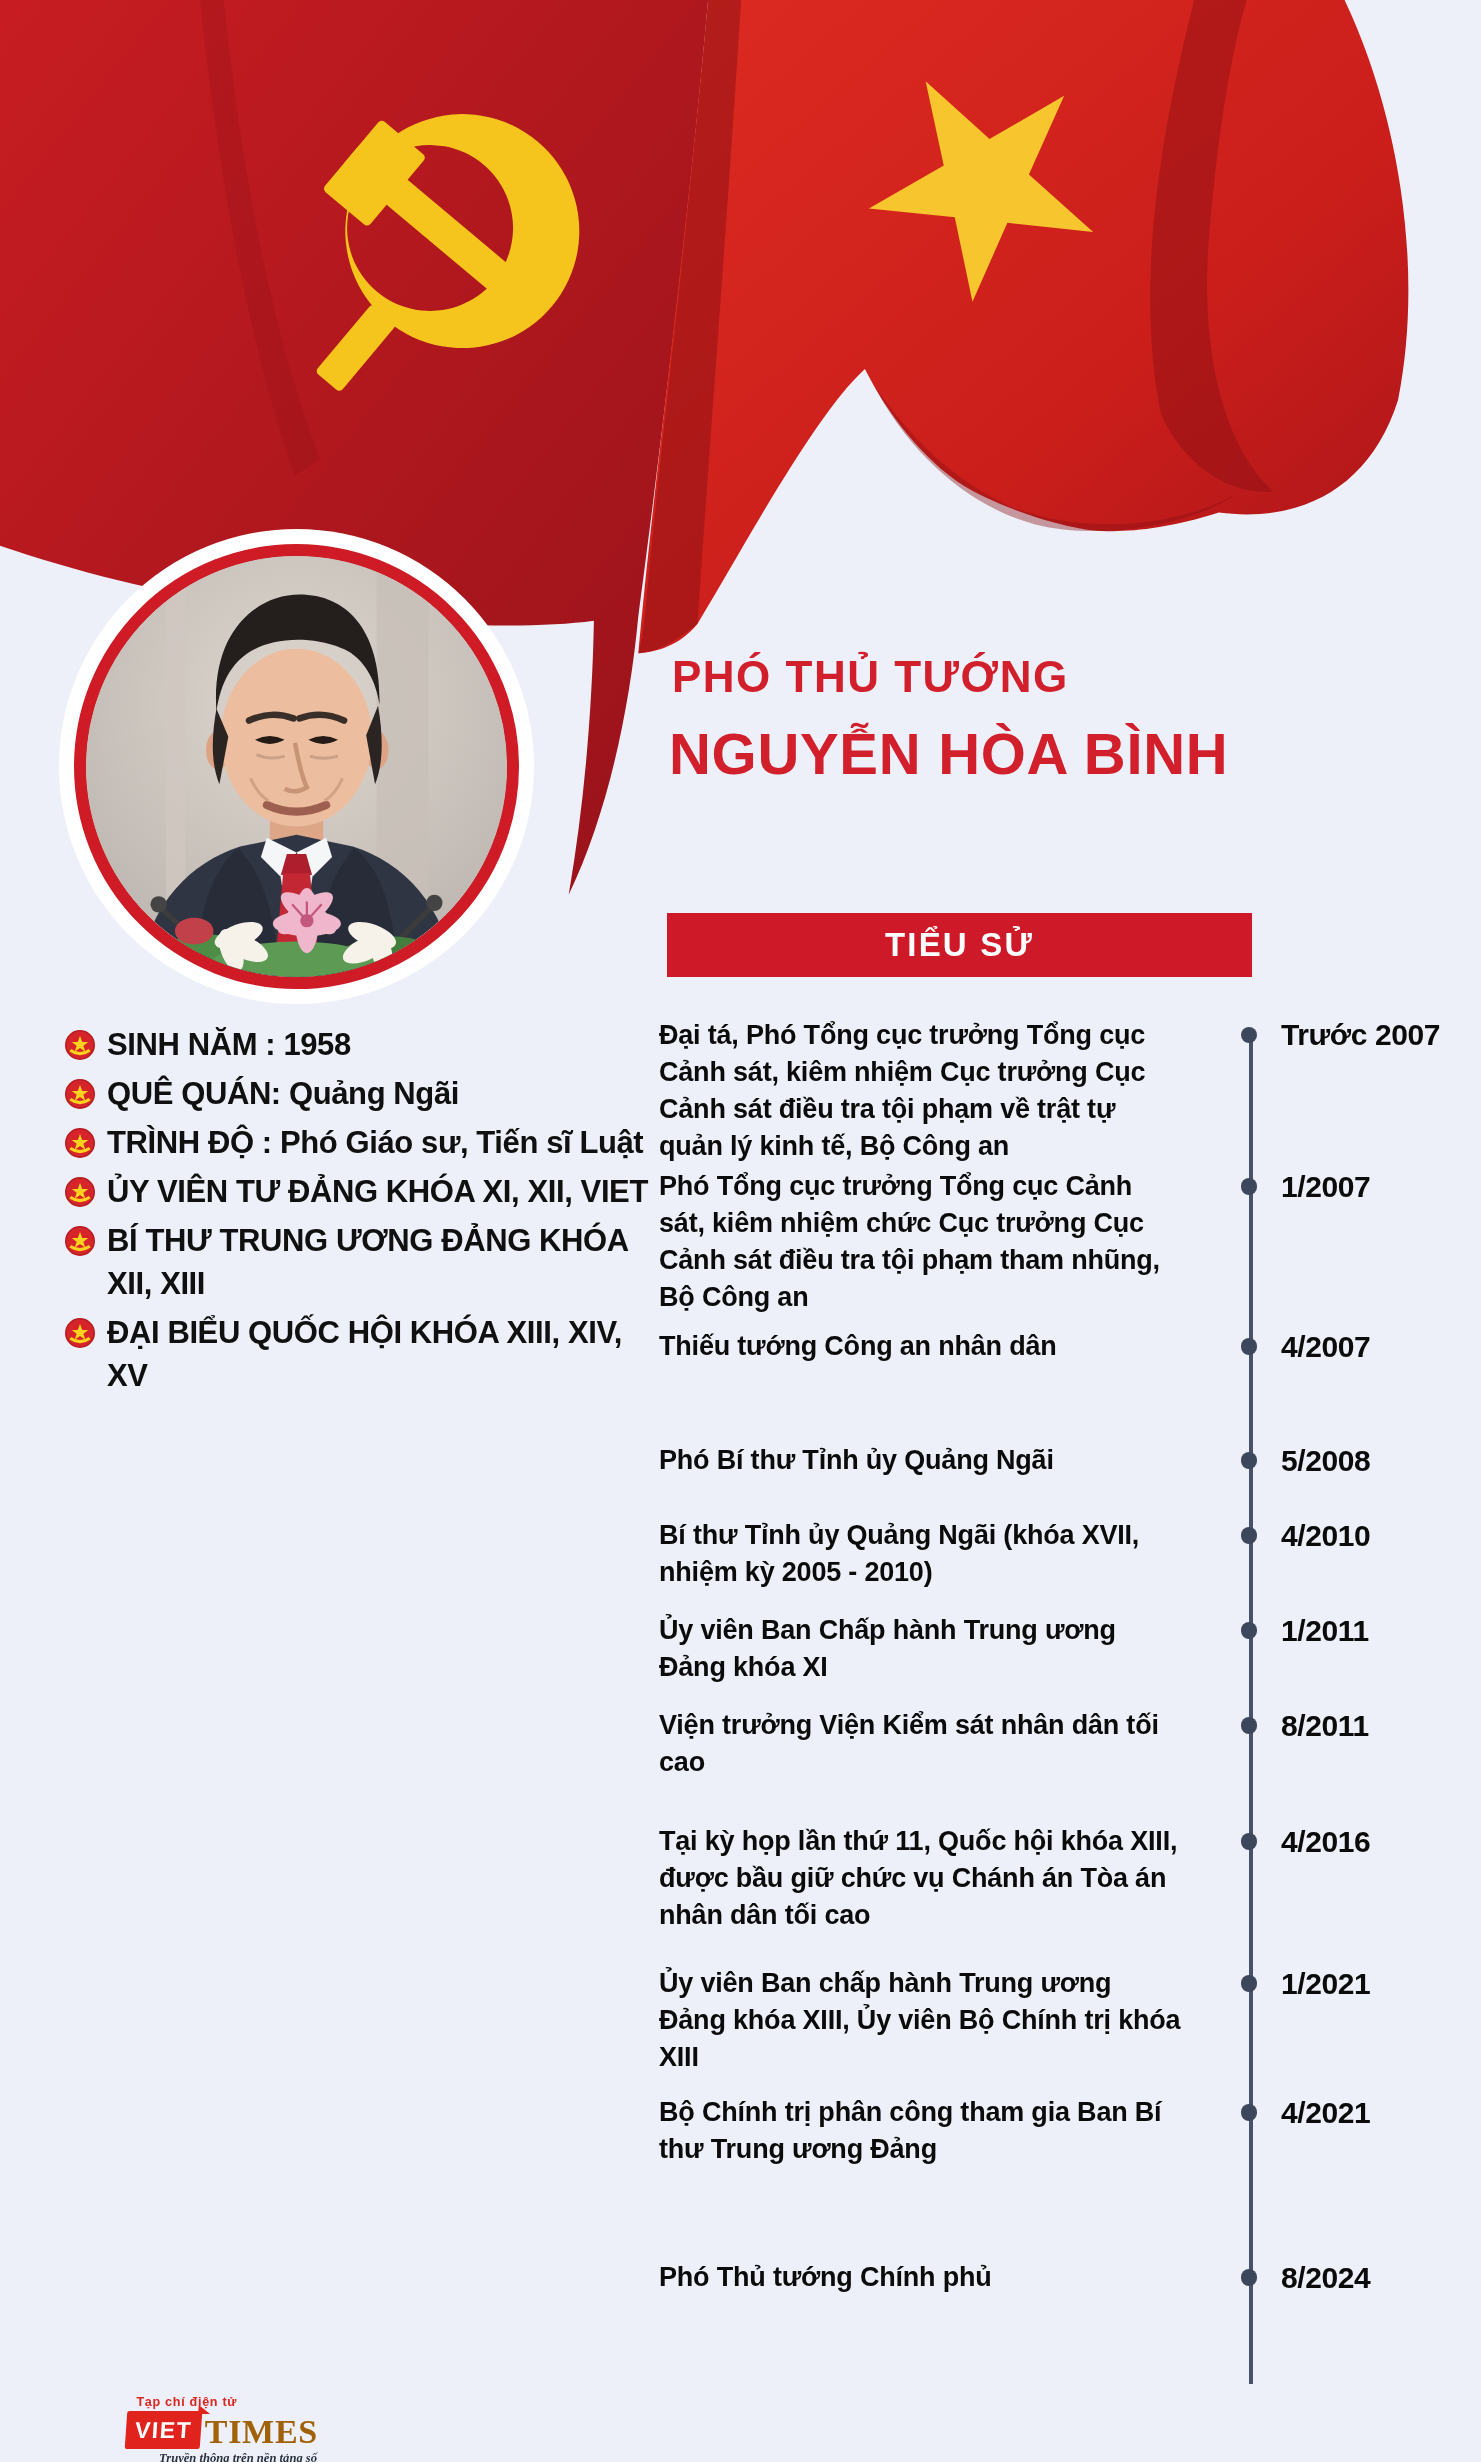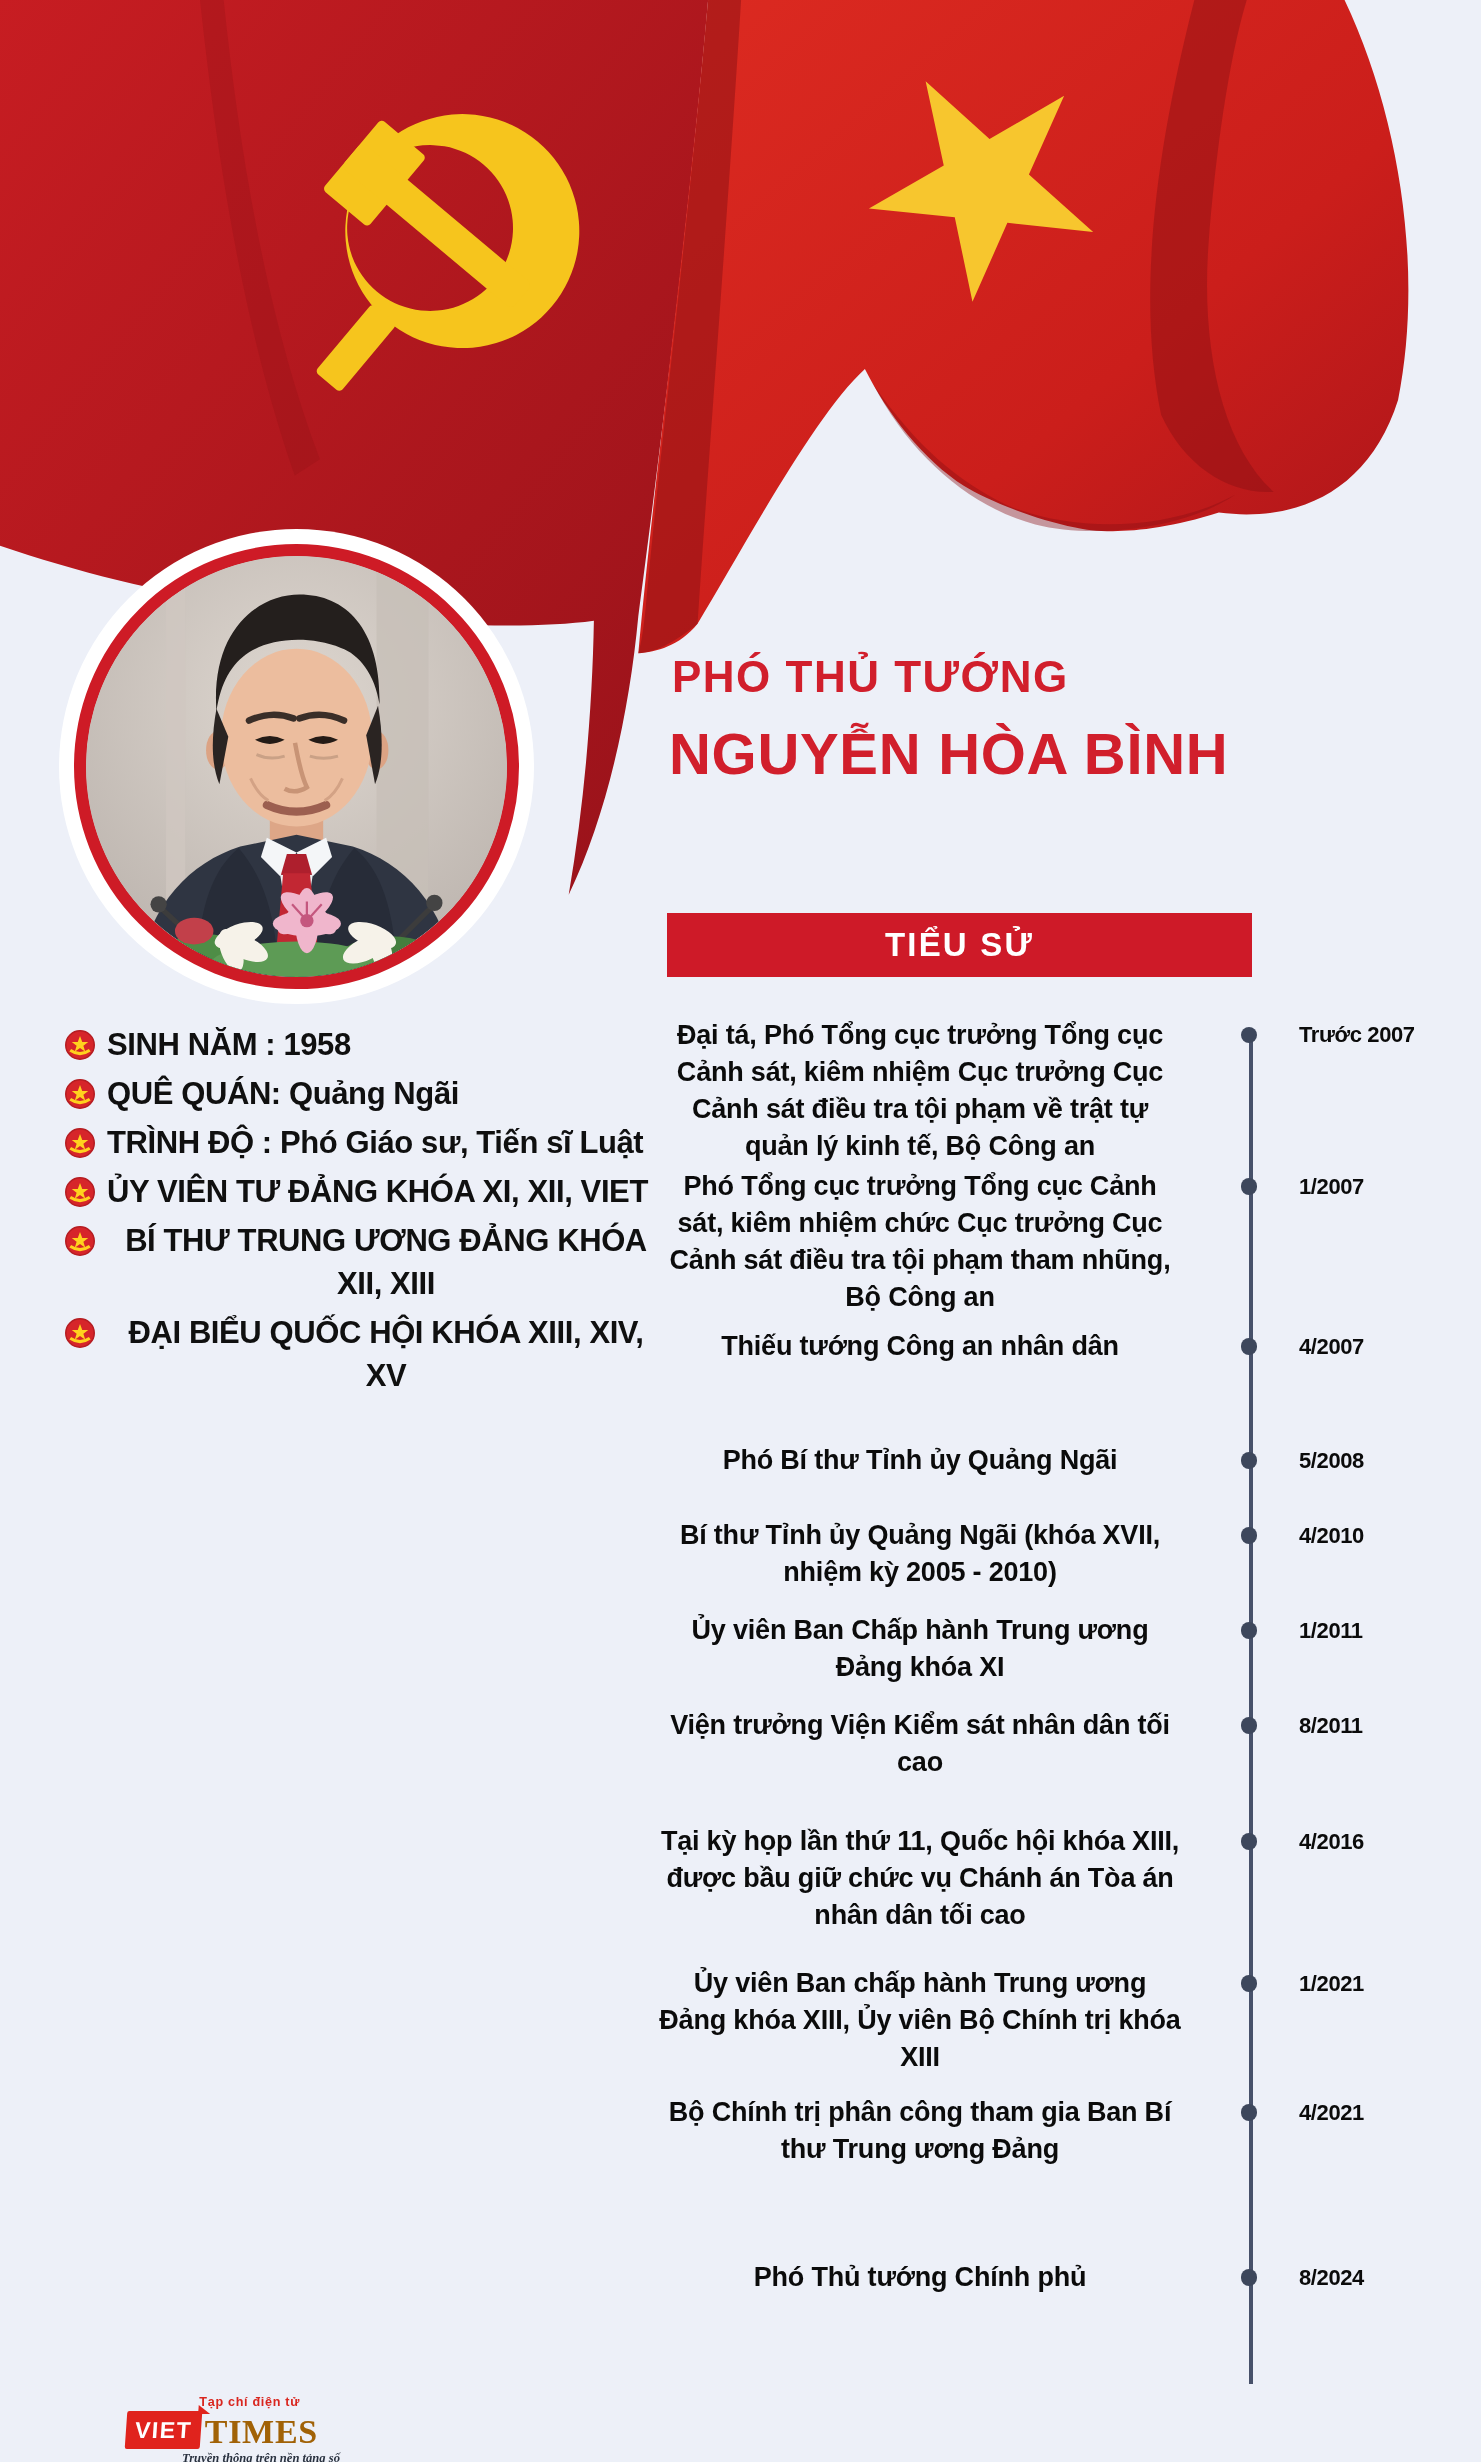--- a/index.html
+++ b/index.html
@@ -1,17 +1,17 @@
 <!DOCTYPE html>
 <html style="font-size:12px"><head>
 <meta charset="utf-8">
 <style>
   html,body{margin:0;padding:0;background:#edf0f8;}
   .canvas{position:relative;width:1481px;height:2462px;background:#edf0f8;overflow:hidden;
-          font-family:"Liberation Sans","DejaVu Sans",sans-serif;color:#0b0b0b;text-align:center;}
+          font-family:"Liberation Sans","DejaVu Sans",sans-serif;color:#0b0b0b;}
 
   
   .flag-svg{position:absolute;top:0;left:0;display:block;}
 
   
   .portrait{position:absolute;left:74px;top:544px;width:421px;height:421px;border-radius:50%;
             border:12px solid #ce1b26;box-shadow:0 0 0 15px #ffffff;overflow:hidden;background:#c9c1ba;}
   .portrait svg{display:block;}
 
   
@@ -25,21 +25,21 @@
   .p-item{display:flex;align-items:flex-start;margin-bottom:6px;font-size:31px;line-height:43px;
           font-weight:bold;color:#101010;letter-spacing:-0.4px;}
   .p-bullet{flex:0 0 30px;width:30px;height:30px;margin:6.7px 12px 0 0;}
 
   
   .tl-line{position:absolute;left:1249px;top:1035px;width:3.7px;height:1349px;background:#47516a;}
   .timeline{position:absolute;left:659px;top:1007px;width:822px;height:1444px;}
   .tl-item{position:absolute;left:0;width:100%;}
   .tl-desc{width:522px;font-size:27px;line-height:37px;font-weight:bold;color:#0b0b0b;letter-spacing:-0.2px;}
   .tl-dot{position:absolute;left:582px;top:10.4px;width:16.3px;height:16.3px;border-radius:50%;background:#3d475c;}
-  .tl-date{position:absolute;left:640px;top:0.7px;font-size:22px;line-height:36px;font-weight:bold;color:#0b0b0b;letter-spacing:-0.4px;white-space:nowrap;}
+  .tl-date{position:absolute;left:622px;top:0.7px;font-size:30px;line-height:36px;font-weight:bold;color:#0b0b0b;letter-spacing:-0.4px;white-space:nowrap;}
   .tl-item:nth-of-type(1){top:9.6px;}  .tl-item:nth-of-type(2){top:161px;}
   .tl-item:nth-of-type(3){top:321px;} .tl-item:nth-of-type(4){top:435px;}
   .tl-item:nth-of-type(5){top:510px;} .tl-item:nth-of-type(6){top:605px;}
   .tl-item:nth-of-type(7){top:700px;} .tl-item:nth-of-type(8){top:816px;}
   .tl-item:nth-of-type(9){top:958px;}.tl-item:nth-of-type(10){top:1087px;}
   .tl-item:nth-of-type(11){top:1252px;}.tl-item:nth-of-type(12){top:1357px;}
 
   
   .vt{position:absolute;left:126px;top:2352px;width:237px;margin-top:43px;}
   .vt-top{color:#d9261f;font-size:12.6px;font-weight:bold;letter-spacing:0.7px;margin:0 0 1.5px 10.4px;}

